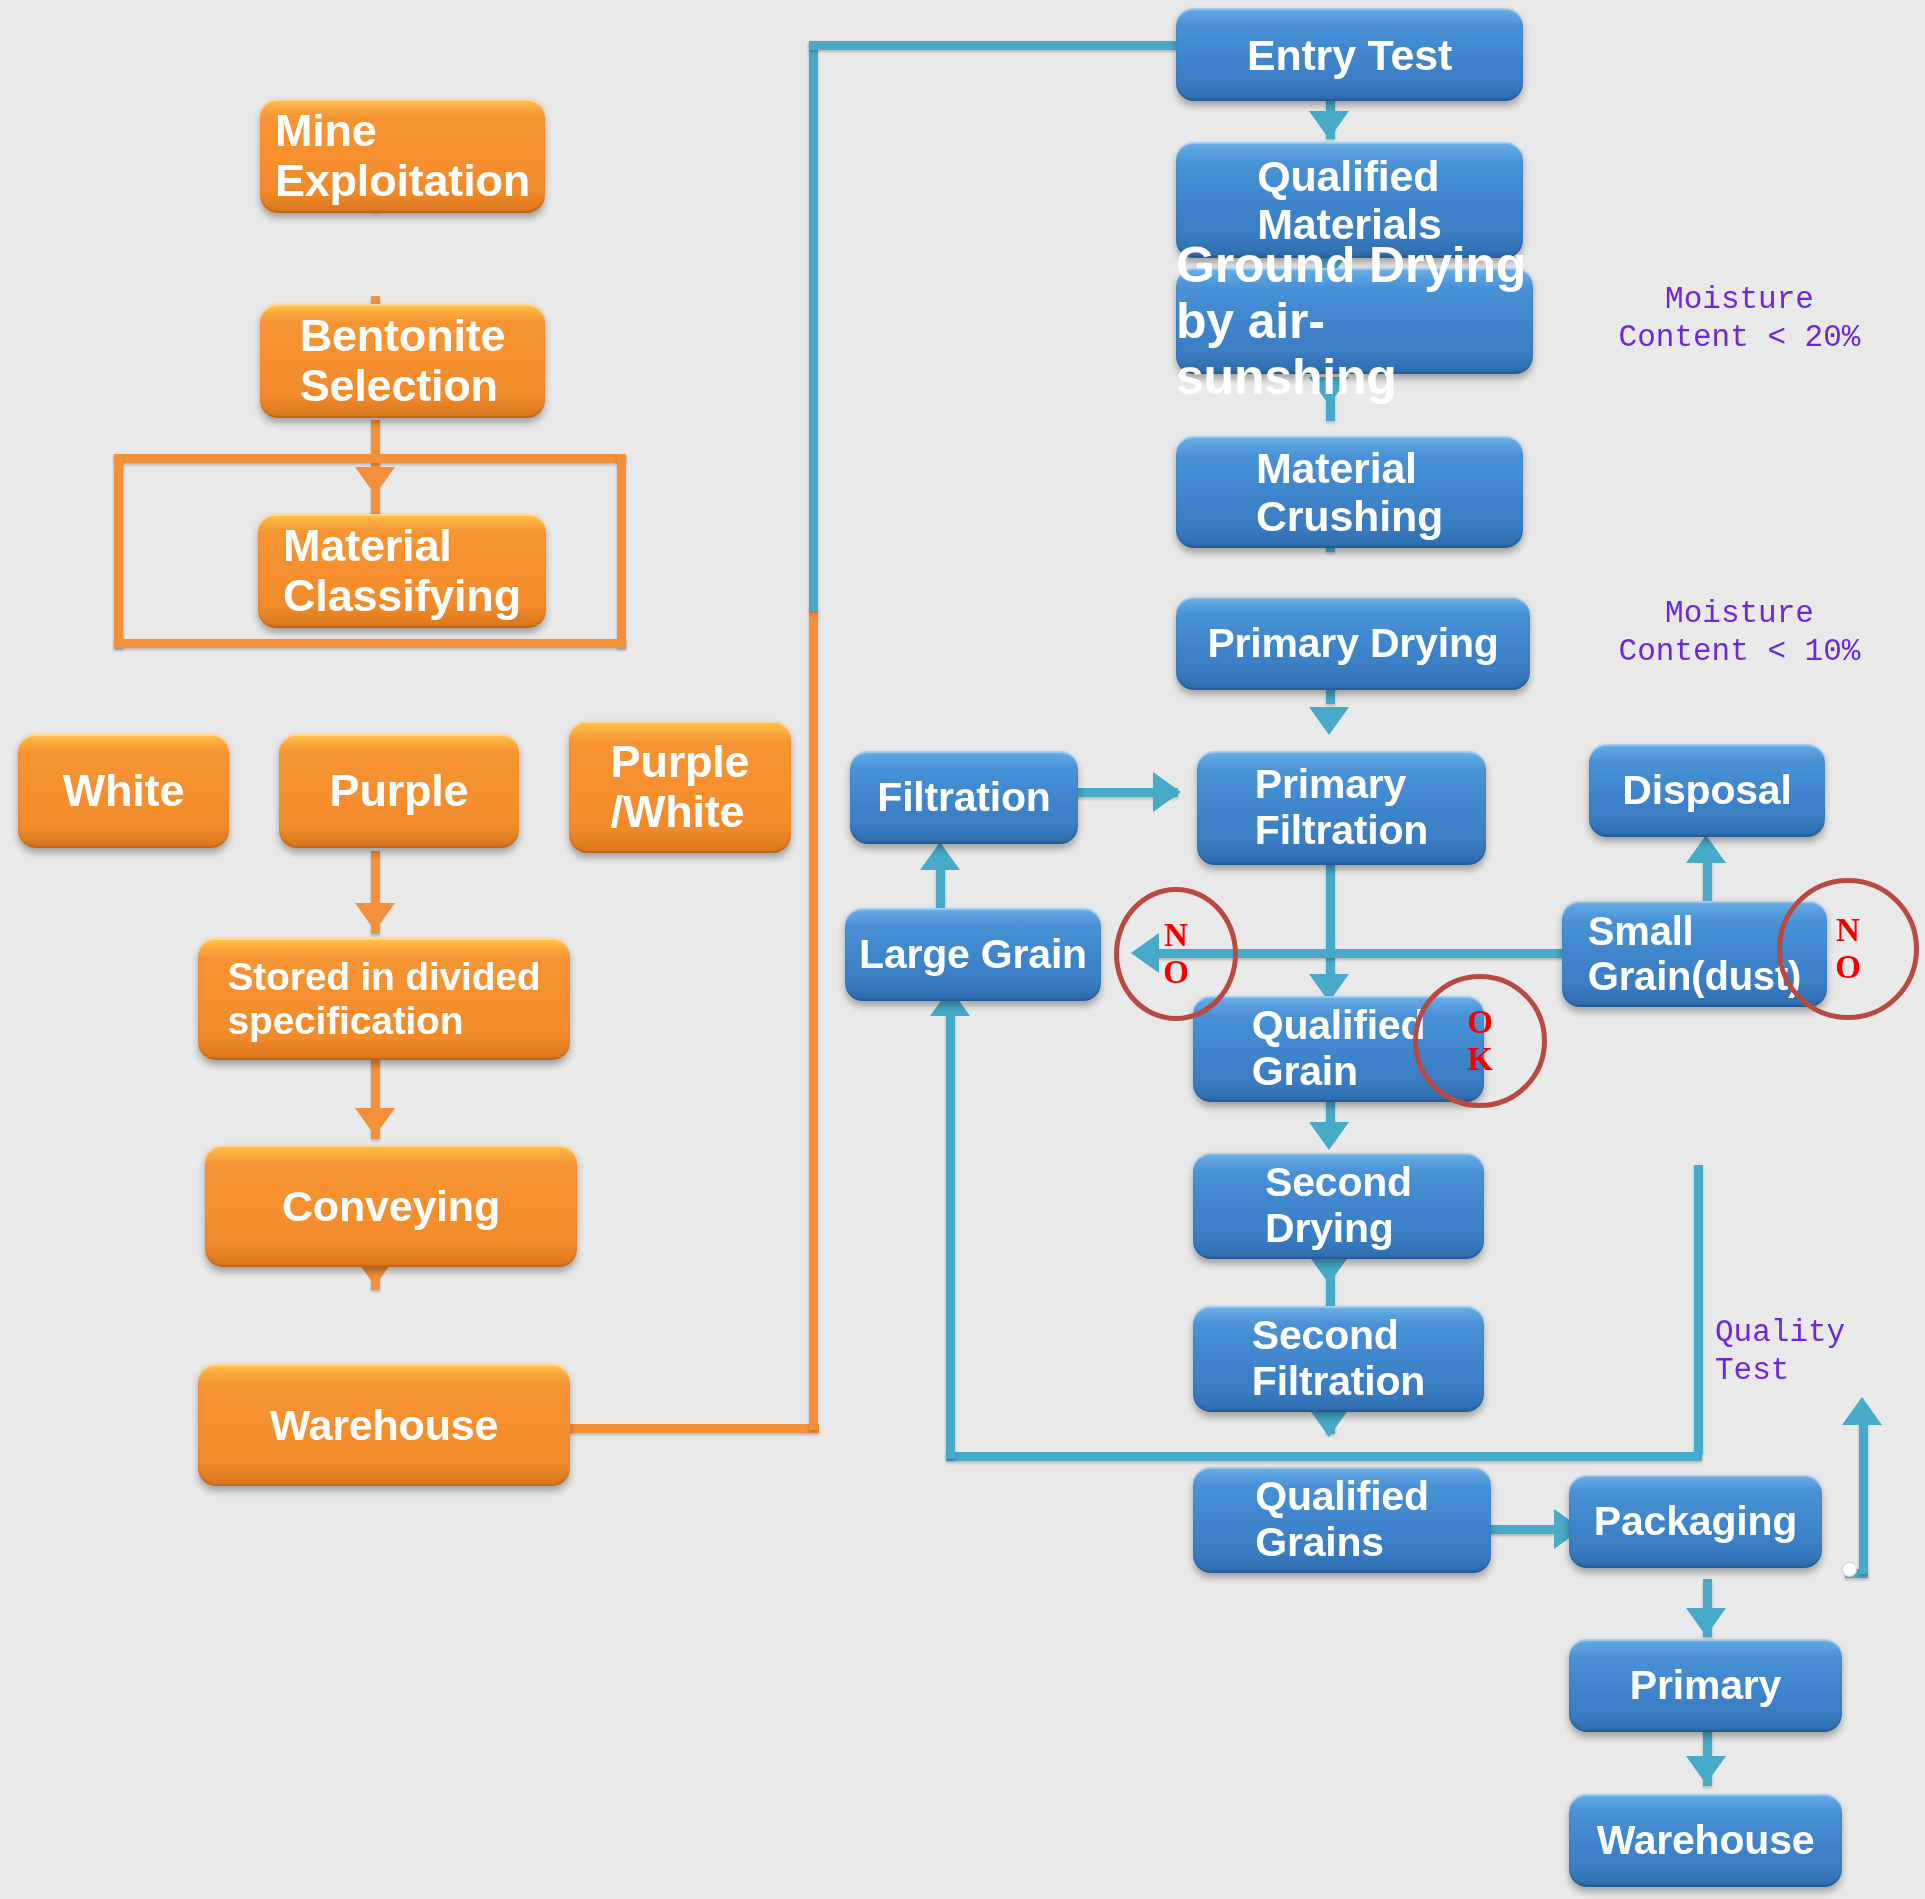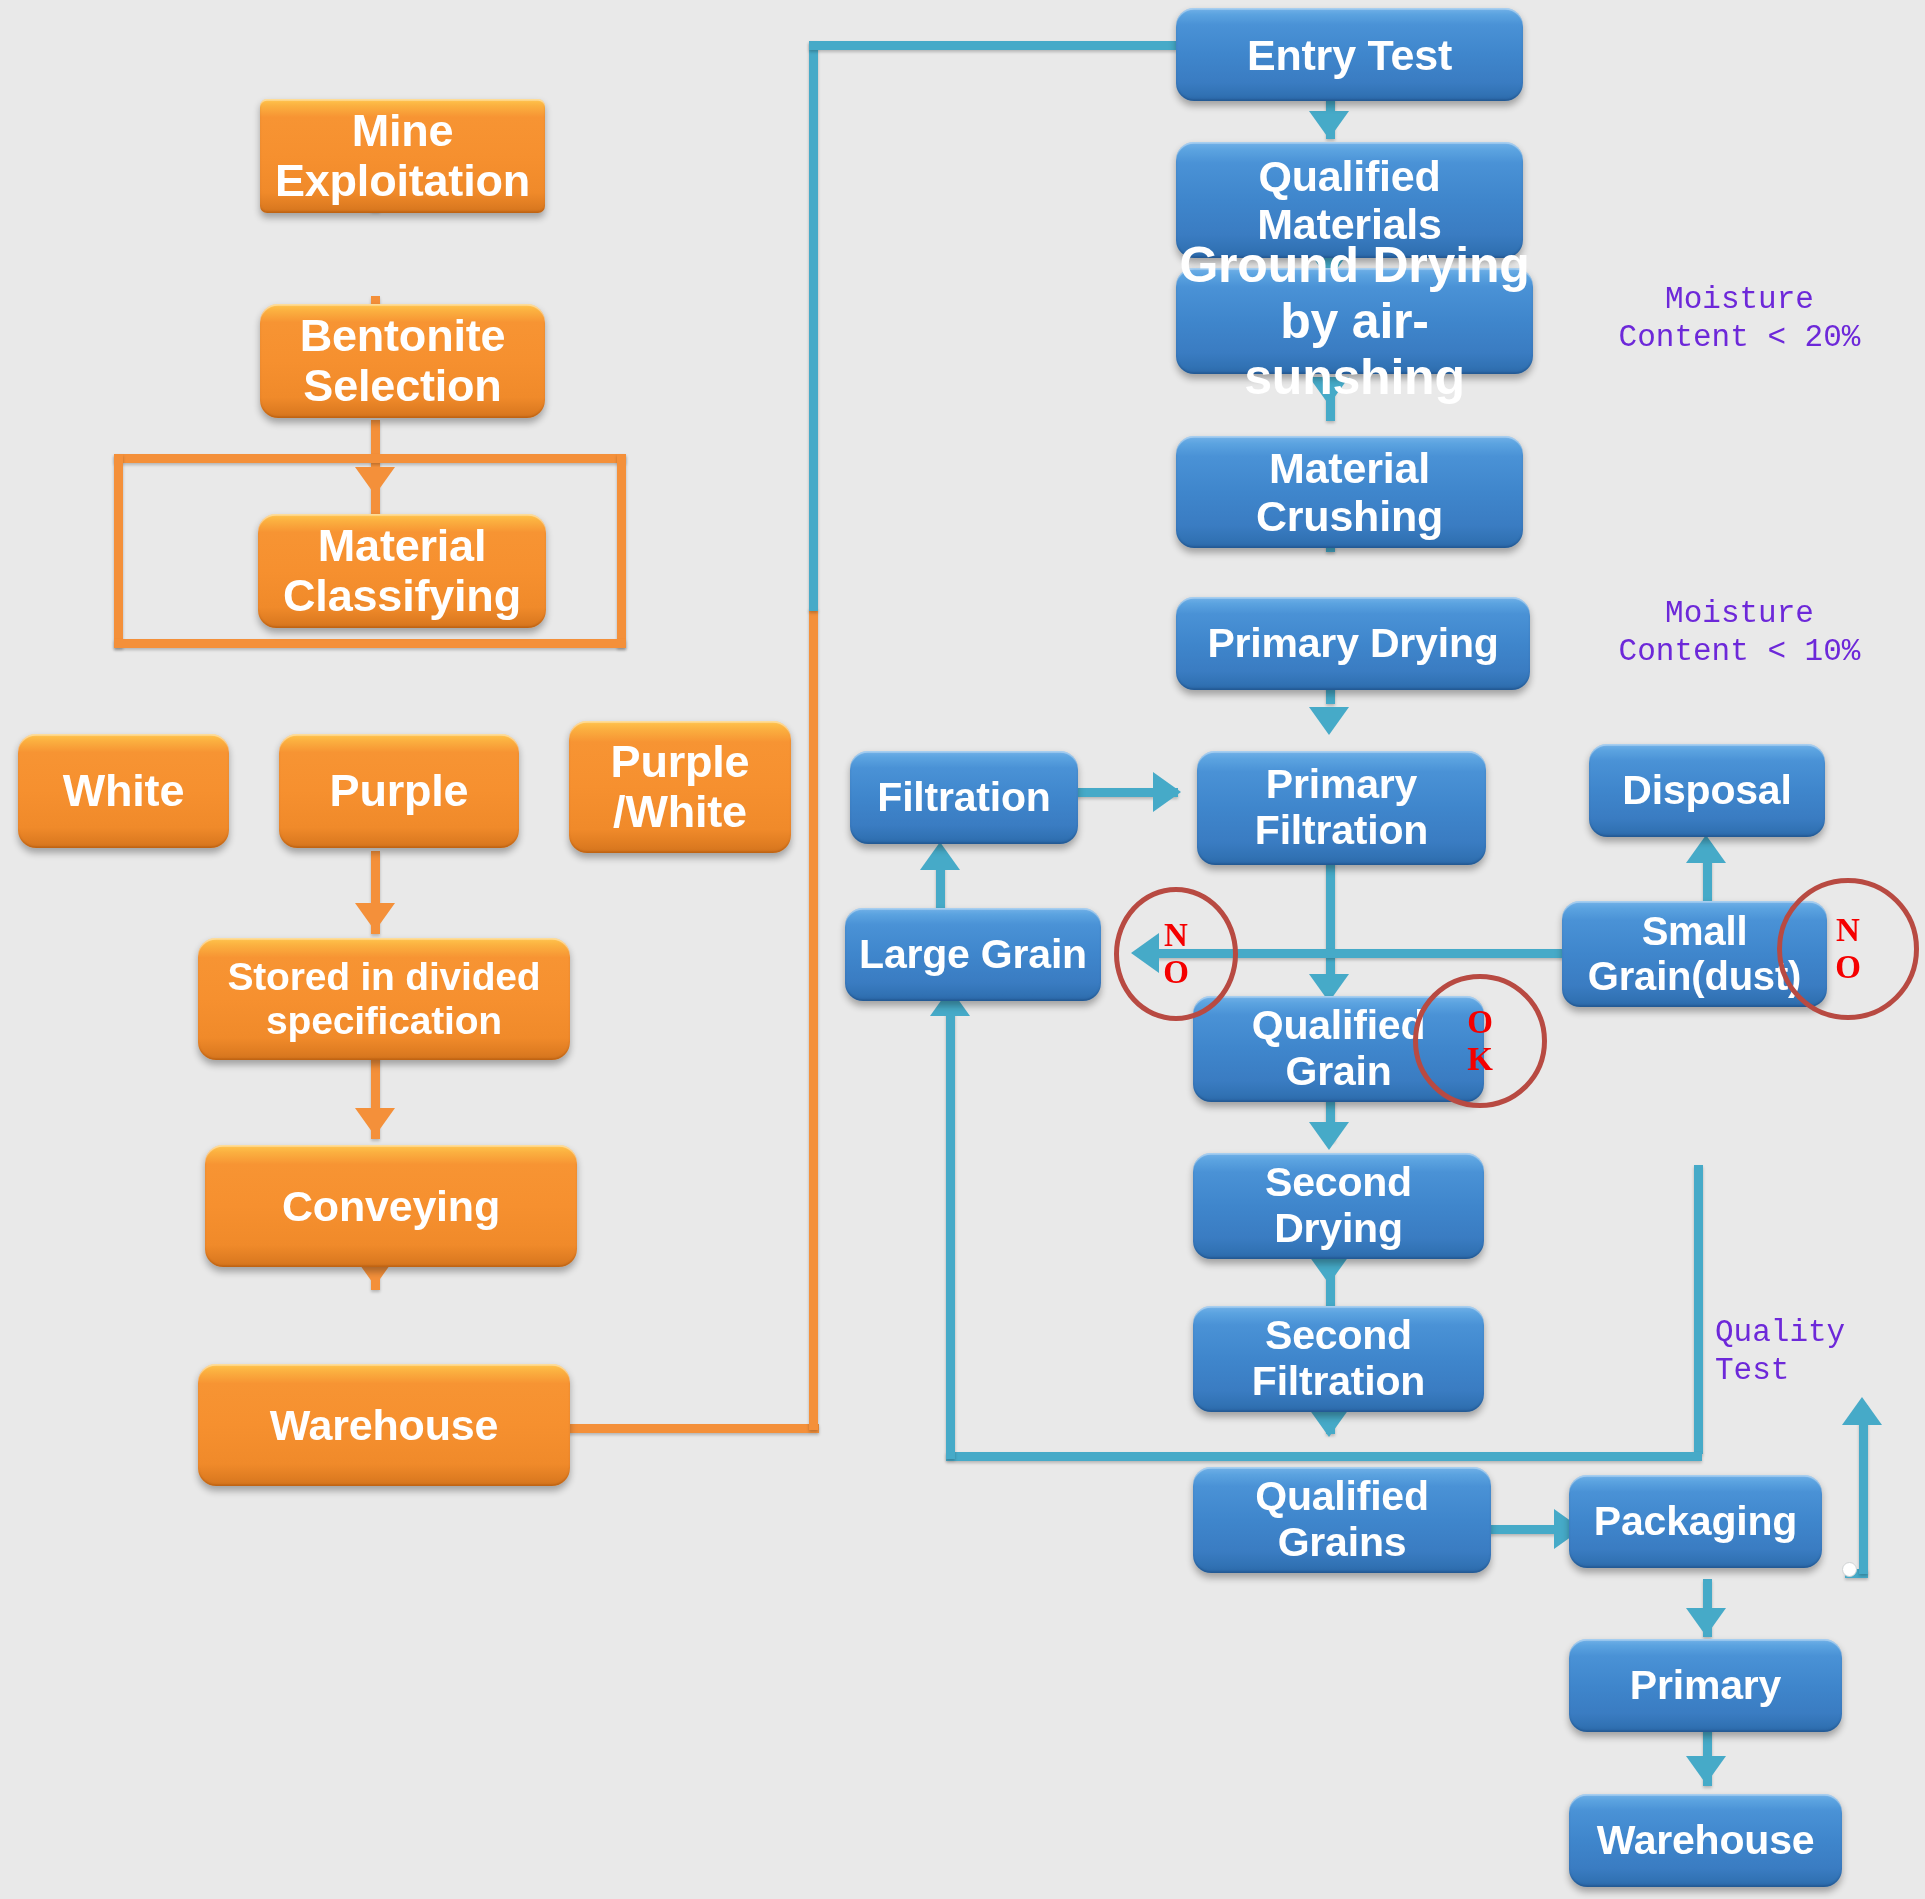--- a/index.html
+++ b/index.html
@@ -18,21 +18,21 @@
     overflow: hidden;
   }
 
   
   .node {
     position: absolute;
     box-sizing: border-box;
     display: flex;
     align-items: center;
     justify-content: center;
-    text-align: center;
+    text-align: left;
     color: #ffffff;
     font-weight: bold;
     line-height: 1.12;
     border-radius: 18px;
     white-space: pre-line;
     letter-spacing: -0.2px;
     z-index: 6;
   }
   .node.orange {
     background: linear-gradient(to bottom,
@@ -225,21 +225,21 @@
   <div class="arrow arrow-down-tl" style="left:1686px; top:1608px;"></div>
 
   <div class="seg-v tl shadowed conn" style="left:1703px; top:1728px; height:58px;"></div>
   <div class="arrow arrow-down-tl" style="left:1686px; top:1756px;"></div>
 
   <div class="seg-h tl shadowed conn" style="left:1845px; top:1569px; width:23px;"></div>
   <div class="seg-v tl shadowed conn" style="left:1859px; top:1405px; height:169px;"></div>
   <div class="arrow arrow-up-tl" style="left:1842px; top:1397px;"></div>
   <div class="dot" style="left:1842px; top:1562px;"></div>
 
-  <div class="node orange" style="left:260px; top:99px; width:285px; height:114px; font-size:45px;border-radius:7px;">Mine
+  <div class="node orange" style="left:260px; top:99px; width:285px; height:114px; font-size:45px;">Mine
 Exploitation</div>
 
   <div class="node orange" style="left:260px; top:304px; width:285px; height:114px; font-size:45px;">Bentonite
 Selection</div>
 
   <div class="node orange" style="left:258px; top:514px; width:288px; height:114px; font-size:45px;">Material
 Classifying</div>
 
   <div class="node orange" style="left:18px; top:734px; width:211px; height:114px; font-size:45px;">White</div>
 

